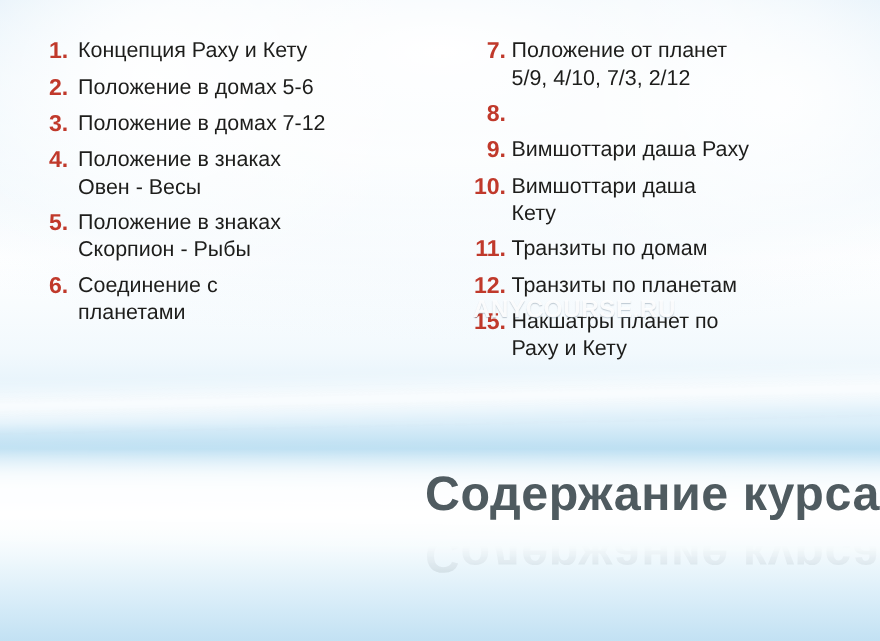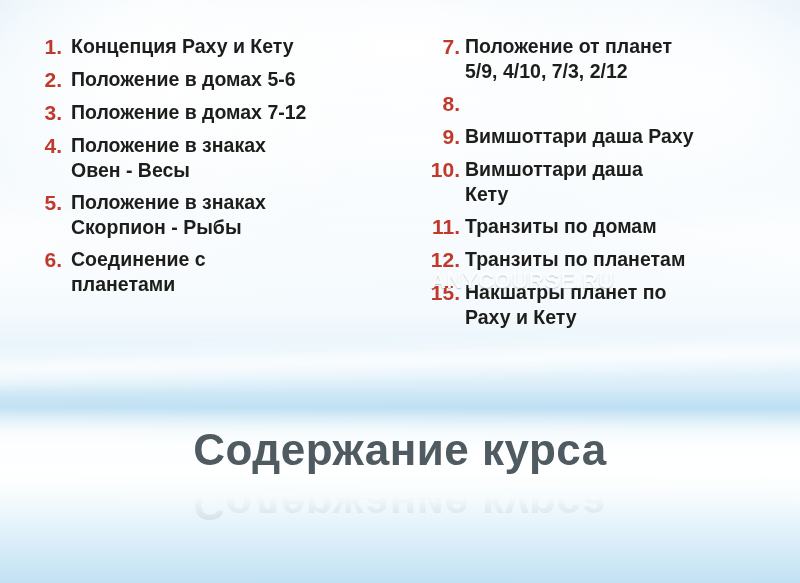--- a/index.html
+++ b/index.html
@@ -103,31 +103,31 @@
     text-align: right;
     padding-right: 9px;
     flex: 0 0 auto;
   }
   .col-right .num {
     min-width: 40px;
     padding-right: 5px;
   }
   .txt {
     color: #1d1d1b;
-    font-weight: bold;
+    font-weight: normal;
     font-size: 19.5px;
     line-height: 25px;
     white-space: pre-line;
   }
   .title-wrap {
     position: absolute;
     left: 0;
     top: 424px;
     width: 800px;
-    text-align: center;
+    text-align: right;
     text-decoration: underline;
   }
   .title {
     display: inline-block;
     color: #4f5b60;
     font-size: 44px;
     font-weight: bold;
     letter-spacing: 0.5px;
     line-height: 52px;
   }

